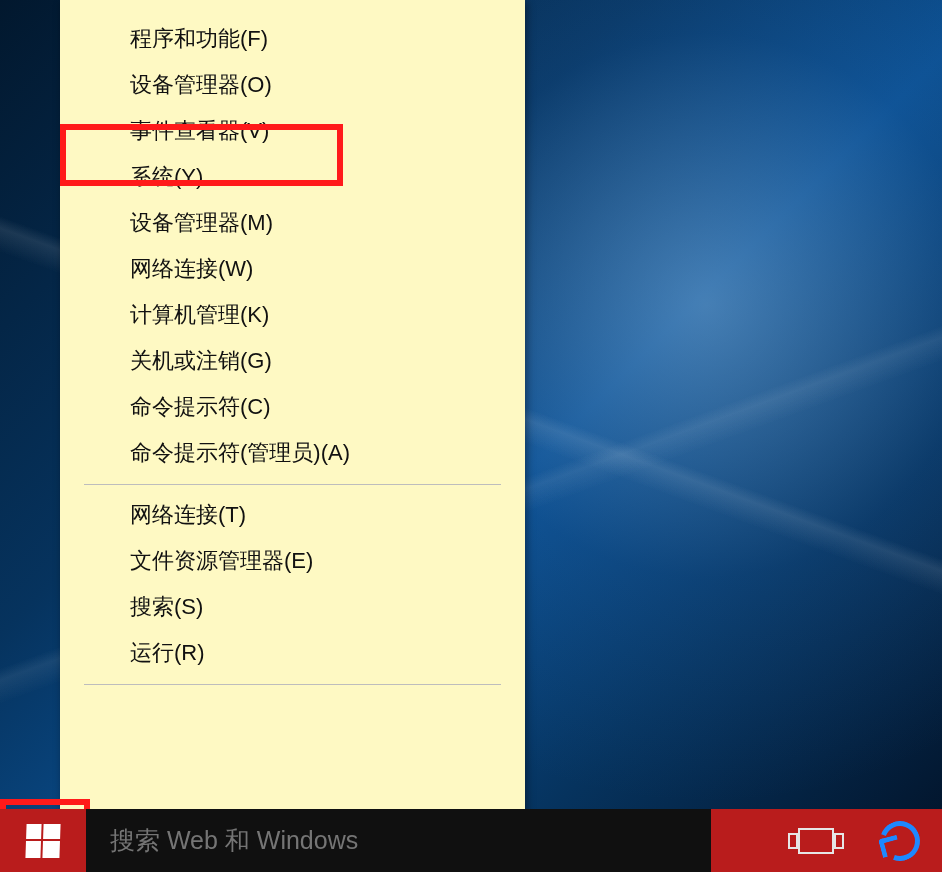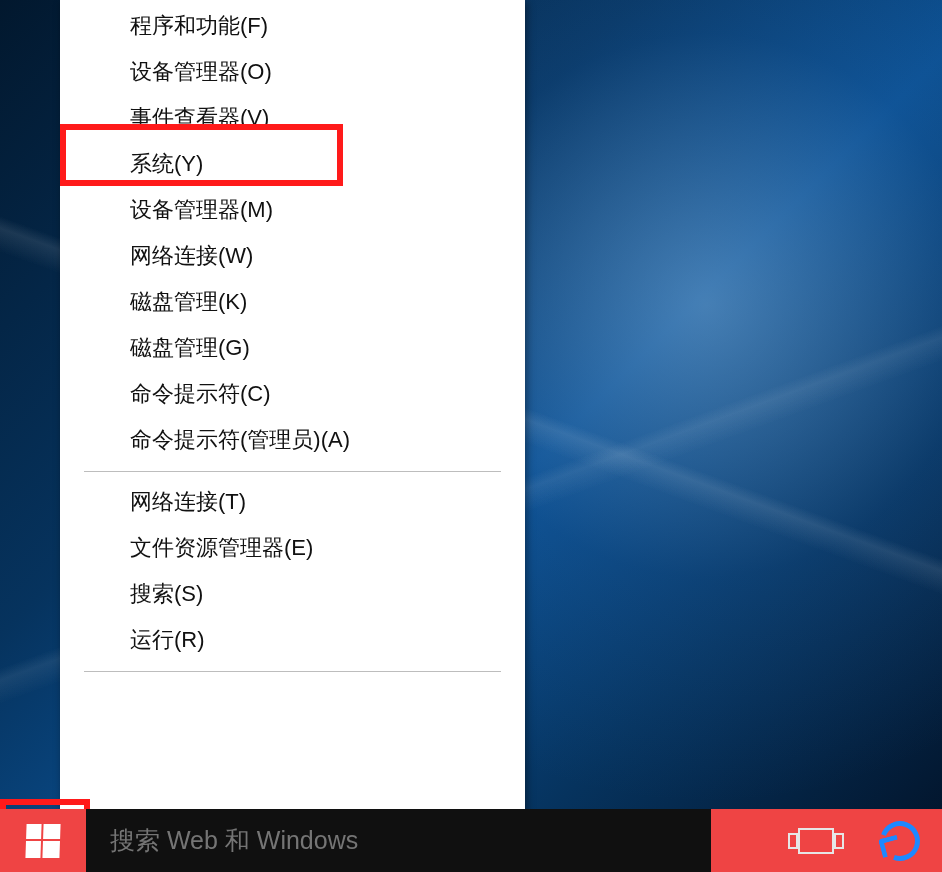--- a/index.html
+++ b/index.html
@@ -20,23 +20,23 @@
       linear-gradient(200deg, rgba(255,255,255,0) 46%, rgba(255,255,255,0.05) 47%, rgba(255,255,255,0) 49%),
       linear-gradient(160deg, rgba(255,255,255,0) 55%, rgba(255,255,255,0.04) 56%, rgba(255,255,255,0) 58%);
   }
 
   
   .context-menu {
     position: absolute;
     left: 60px; top: 0;
     width: 465px;
     height: 816px;
-    background: #ffffff;
+    background: #fef9c3;
     box-shadow: 2px 2px 8px rgba(0,0,0,0.4);
-    padding-top: 3px;
+    padding-top: 16px;
   }
   .menu-item {
     height: 46px;
     padding-left: 70px;
     padding-right: 28px;
     display: flex;
     align-items: center;
     justify-content: space-between;
     font-size: 22px;
     color: #111;
@@ -60,21 +60,21 @@
     pointer-events: none;
   }
   .hl-system { left: 60px; top: 124px; width: 283px; height: 62px; }
   .hl-start  { left: 0;  top: 799px; width: 90px; height: 73px; border-bottom: none; }
 
   
   .taskbar {
     position: absolute;
     left: 0; right: 0; bottom: 0;
     height: 63px;
-    background: #ef4444;
+    background: #b91c1c;
     display: flex;
     align-items: center;
   }
   .start-button {
     width: 86px; height: 63px;
     display: flex; align-items: center; justify-content: center;
     cursor: pointer;
   }
   .win-logo {
     width: 34px; height: 34px;
@@ -150,24 +150,24 @@
   <div class="menu-item">
     <span>系统(Y)</span>
   </div>
   <div class="menu-item">
     <span>设备管理器(M)</span>
   </div>
   <div class="menu-item">
     <span>网络连接(W)</span>
   </div>
   <div class="menu-item">
-    <span>磁盘管理(K)</span>
-  </div>
-  <div class="menu-item">
-    <span>磁盘管理(G)</span>
+    <span>计算机管理(K)</span>
+  </div>
+  <div class="menu-item">
+    <span>关机或注销(G)</span>
   </div>
   <div class="menu-item">
     <span>命令提示符(C)</span>
   </div>
   <div class="menu-item">
     <span>命令提示符(管理员)(A)</span>
   </div>
 
   <div class="menu-separator"></div>
 

